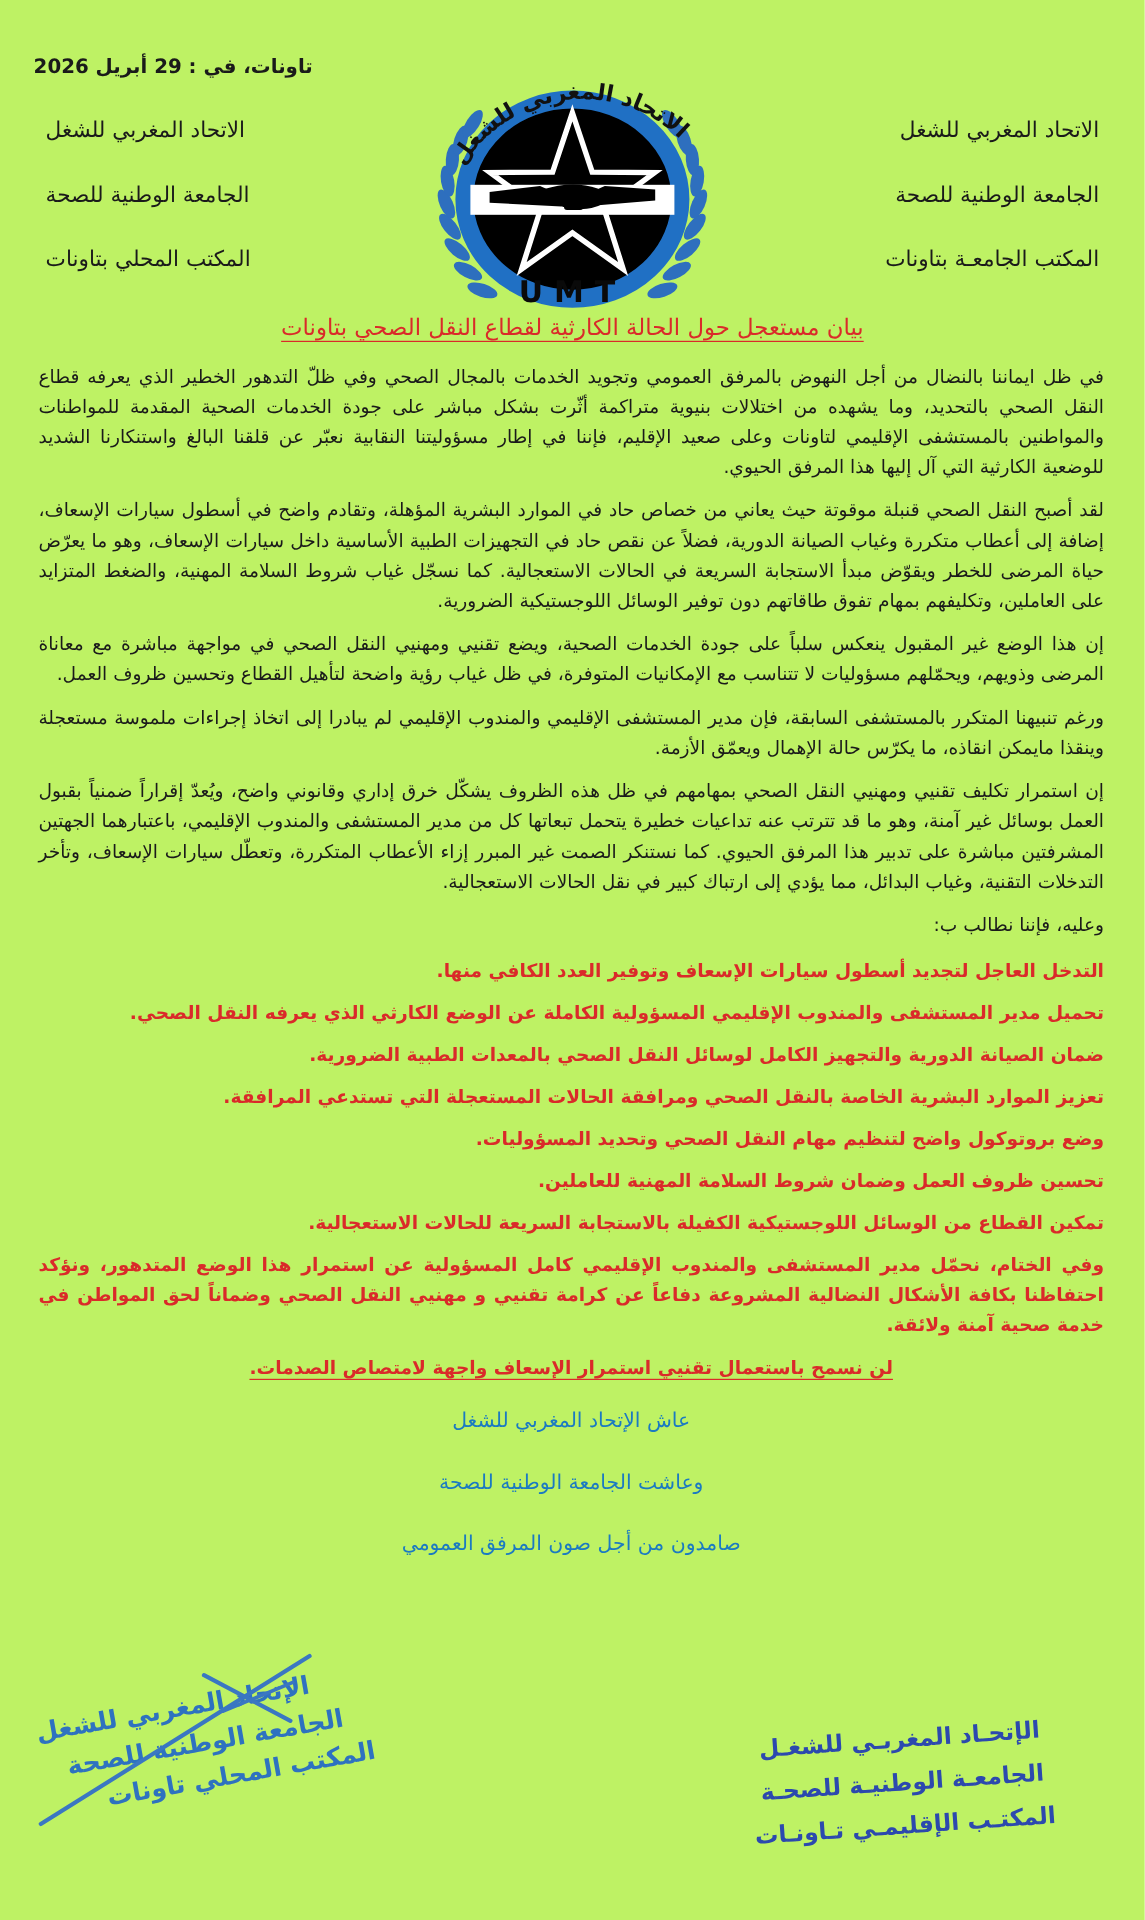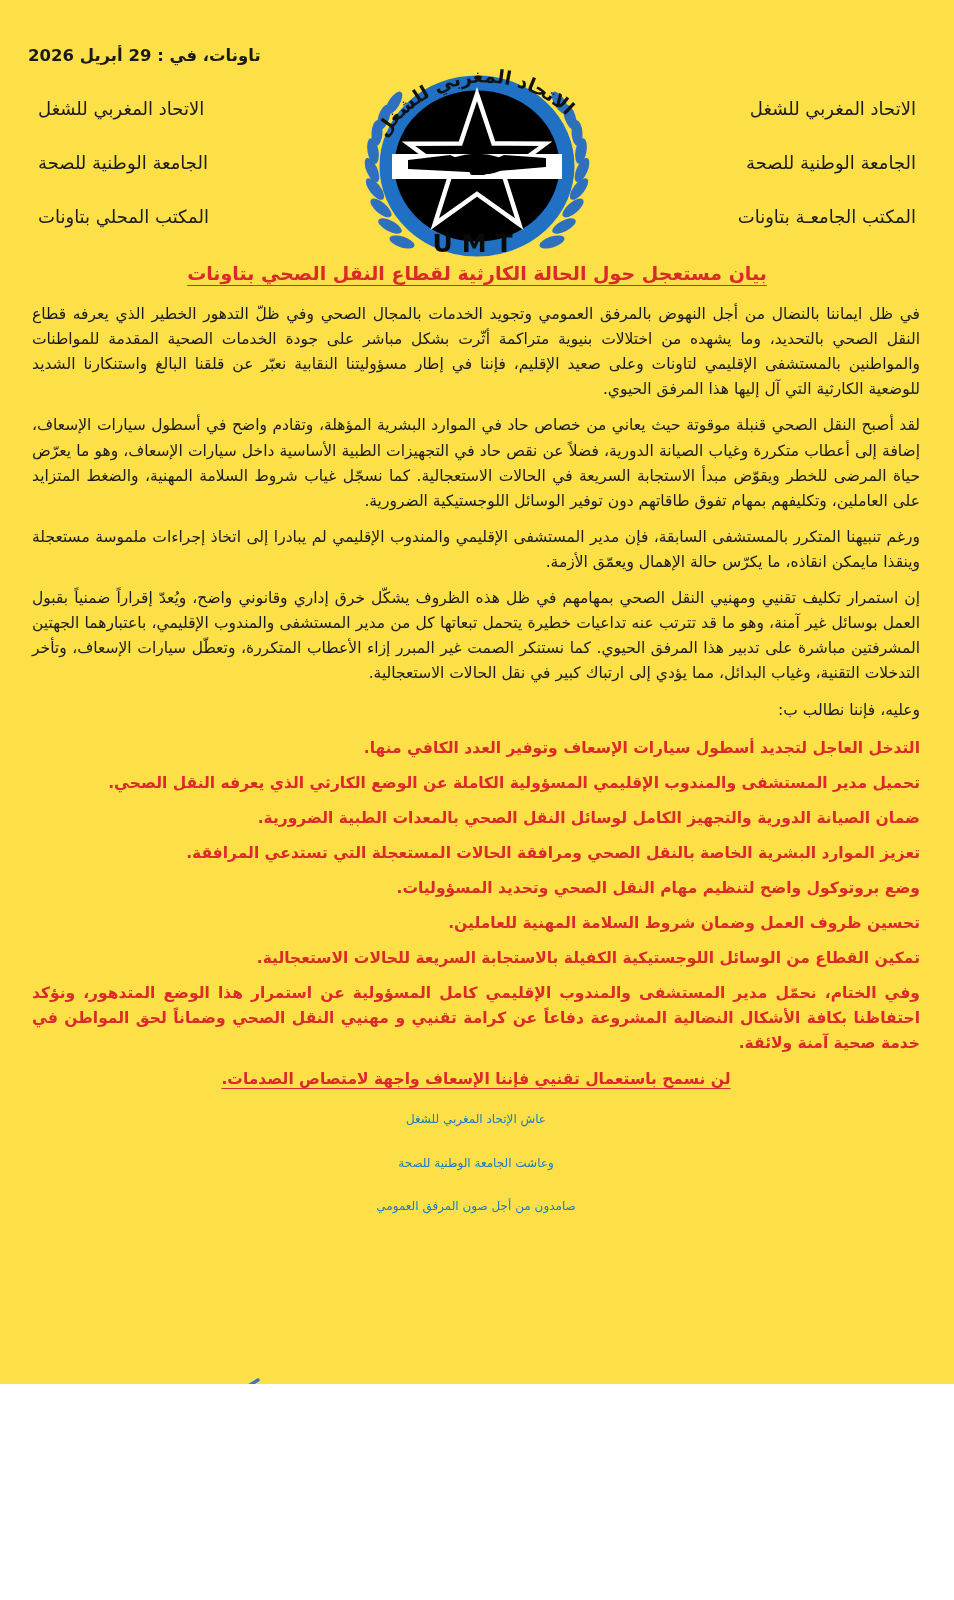--- a/index.html
+++ b/index.html
@@ -1,55 +1,55 @@
 <!DOCTYPE html>
 <html lang="ar" dir="rtl"><head>
 <meta charset="utf-8">
 <style>
   html,body { margin:0; padding:0; background:#ffffff; }
   .page {
-    position:relative; width:954px; height:1384px; background:#fde047;
+    position:relative; width:954px; height:1600px; background:#bef264;
     font-family:"DejaVu Sans", sans-serif; color:#1a1a1a;
     direction:rtl; overflow:hidden; margin:0 auto;
   }
   
   .date {
     position:absolute; top:46px; left:28px; font-size:16.5px; font-weight:bold;
     direction:rtl; white-space:nowrap;
   }
   .org-col { position:absolute; top:100px; font-size:18px; line-height:1.0; }
   .org-col div { margin-bottom:36px; white-space:nowrap; }
   .org-right { right:38px; text-align:right; }
   .org-left  { left:38px;  text-align:left; }
   .logo-wrap { position:absolute; top:36px; left:352px; width:250px; height:222px; }
   .logo-wrap svg { display:block; }
   
   .doc-title {
     position:absolute; top:262px; left:0; right:0; text-align:center;
-    color:#da2a2a; font-weight:bold; font-size:19px;
+    color:#da2a2a; font-weight:normal; font-size:19px;
     text-decoration:underline; text-underline-offset:5px;
   }
   
   .content {
     position:absolute; top:302px; right:34px; left:32px;
     font-size:15.5px; line-height:1.62; text-align:justify;
   }
   .content p { margin:0 0 11px 0; }
   .demands-intro { margin:2px 0 13px 0 !important; }
   .demand {
     color:#da2a2a; font-weight:bold; text-align:right;
     margin:0 6px 15px 0; line-height:1.55;
   }
   .closing { color:#da2a2a; font-weight:bold; margin-top:4px !important; }
   .red-slogan {
     color:#da2a2a; font-weight:bold; text-align:center; margin-top:9px !important;
     text-decoration:underline; text-underline-offset:4px;
   }
   .blue-slogan {
-    color:#1b7ac2; text-align:center; font-size:12px; font-weight:normal;
+    color:#1b7ac2; text-align:center; font-size:17px; font-weight:normal;
     margin:0 0 24px 0 !important; text-align:center;
   }
   .blue-slogans { margin-top:18px; }
   
   .stamp-left {
     position:absolute; top:1404px; left:26px; width:300px;
     transform:rotate(-10deg); color:#2e72c0; font-weight:bold;
     font-size:21px; line-height:1.5; text-align:center; white-space:nowrap;
   }
   .stamp-left .sl1 { margin-right:54px; }
@@ -134,36 +134,37 @@
 
       <text x="125" y="216" text-anchor="middle" font-family="DejaVu Sans, sans-serif" font-size="25" font-weight="bold" letter-spacing="9" fill="#0a0a0a">UMT</text>
     </svg>
   </div>
 
   <div class="doc-title">بيان مستعجل حول الحالة الكارثية لقطاع النقل الصحي بتاونات</div>
 
   <div class="content">
     <p>في ظل ايماننا بالنضال من أجل النهوض بالمرفق العمومي وتجويد الخدمات بالمجال الصحي وفي ظلّ التدهور الخطير الذي يعرفه قطاع النقل الصحي بالتحديد، وما يشهده من اختلالات بنيوية متراكمة أثّرت بشكل مباشر على جودة الخدمات الصحية المقدمة للمواطنات والمواطنين بالمستشفى الإقليمي لتاونات وعلى صعيد الإقليم، فإننا في إطار مسؤوليتنا النقابية نعبّر عن قلقنا البالغ واستنكارنا الشديد للوضعية الكارثية التي آل إليها هذا المرفق الحيوي.</p>
     <p>لقد أصبح النقل الصحي قنبلة موقوتة حيث يعاني من خصاص حاد في الموارد البشرية المؤهلة، وتقادم واضح في أسطول سيارات الإسعاف، إضافة إلى أعطاب متكررة وغياب الصيانة الدورية، فضلاً عن نقص حاد في التجهيزات الطبية الأساسية داخل سيارات الإسعاف، وهو ما يعرّض حياة المرضى للخطر ويقوّض مبدأ الاستجابة السريعة في الحالات الاستعجالية. كما نسجّل غياب شروط السلامة المهنية، والضغط المتزايد على العاملين، وتكليفهم بمهام تفوق طاقاتهم دون توفير الوسائل اللوجستيكية الضرورية.</p>
+    <p>إن هذا الوضع غير المقبول ينعكس سلباً على جودة الخدمات الصحية، ويضع تقنيي ومهنيي النقل الصحي في مواجهة مباشرة مع معاناة المرضى وذويهم، ويحمّلهم مسؤوليات لا تتناسب مع الإمكانيات المتوفرة، في ظل غياب رؤية واضحة لتأهيل القطاع وتحسين ظروف العمل.</p>
     <p>ورغم تنبيهنا المتكرر بالمستشفى السابقة، فإن مدير المستشفى الإقليمي والمندوب الإقليمي لم يبادرا إلى اتخاذ إجراءات ملموسة مستعجلة وينقذا مايمكن انقاذه، ما يكرّس حالة الإهمال ويعمّق الأزمة.</p>
     <p>إن استمرار تكليف تقنيي ومهنيي النقل الصحي بمهامهم في ظل هذه الظروف يشكّل خرق إداري وقانوني واضح، ويُعدّ إقراراً ضمنياً بقبول العمل بوسائل غير آمنة، وهو ما قد تترتب عنه تداعيات خطيرة يتحمل تبعاتها كل من مدير المستشفى والمندوب الإقليمي، باعتبارهما الجهتين المشرفتين مباشرة على تدبير هذا المرفق الحيوي. كما نستنكر الصمت غير المبرر إزاء الأعطاب المتكررة، وتعطّل سيارات الإسعاف، وتأخر التدخلات التقنية، وغياب البدائل، مما يؤدي إلى ارتباك كبير في نقل الحالات الاستعجالية.</p>
 
     <p class="demands-intro">وعليه، فإننا نطالب ب:</p>
 
     <p class="demand">التدخل العاجل لتجديد أسطول سيارات الإسعاف وتوفير العدد الكافي منها.</p>
     <p class="demand">تحميل مدير المستشفى والمندوب الإقليمي المسؤولية الكاملة عن الوضع الكارثي الذي يعرفه النقل الصحي.</p>
     <p class="demand">ضمان الصيانة الدورية والتجهيز الكامل لوسائل النقل الصحي بالمعدات الطبية الضرورية.</p>
     <p class="demand">تعزيز الموارد البشرية الخاصة بالنقل الصحي ومرافقة الحالات المستعجلة التي تستدعي المرافقة.</p>
     <p class="demand">وضع بروتوكول واضح لتنظيم مهام النقل الصحي وتحديد المسؤوليات.</p>
     <p class="demand">تحسين ظروف العمل وضمان شروط السلامة المهنية للعاملين.</p>
     <p class="demand">تمكين القطاع من الوسائل اللوجستيكية الكفيلة بالاستجابة السريعة للحالات الاستعجالية.</p>
 
     <p class="closing">وفي الختام، نحمّل مدير المستشفى والمندوب الإقليمي كامل المسؤولية عن استمرار هذا الوضع المتدهور، ونؤكد احتفاظنا بكافة الأشكال النضالية المشروعة دفاعاً عن كرامة تقنيي و مهنيي النقل الصحي وضماناً لحق المواطن في خدمة صحية آمنة ولائقة.</p>
 
-    <p class="red-slogan">لن نسمح باستعمال تقنيي فإننا الإسعاف واجهة لامتصاص الصدمات.</p>
+    <p class="red-slogan">لن نسمح باستعمال تقنيي استمرار الإسعاف واجهة لامتصاص الصدمات.</p>
 
     <div class="blue-slogans">
       <p class="blue-slogan">عاش الإتحاد المغربي للشغل</p>
       <p class="blue-slogan">وعاشت الجامعة الوطنية للصحة</p>
       <p class="blue-slogan">صامدون من أجل صون المرفق العمومي</p>
     </div>
   </div>
 
   <div class="stamp-left">
     <div class="sl1">الإتحاد المغربي للشغل</div>

